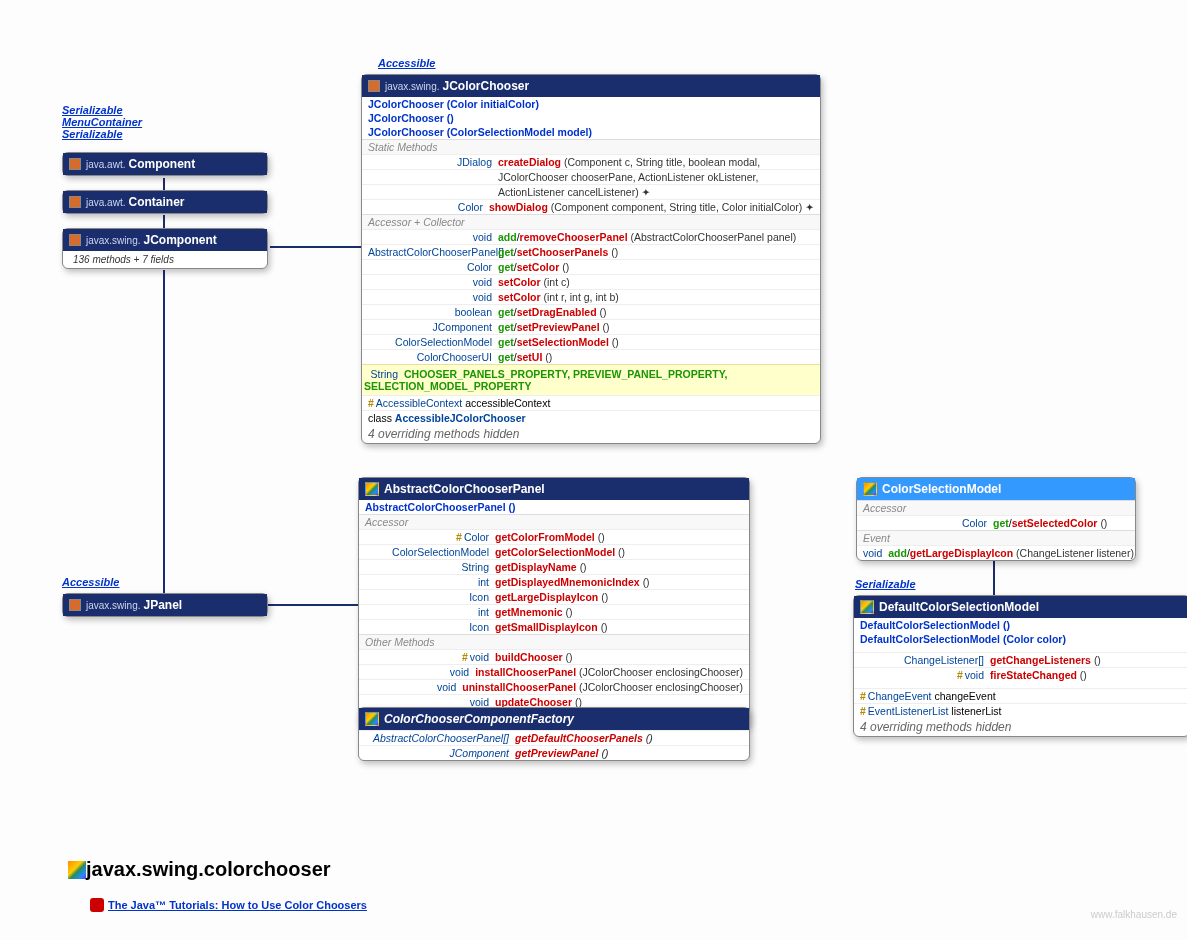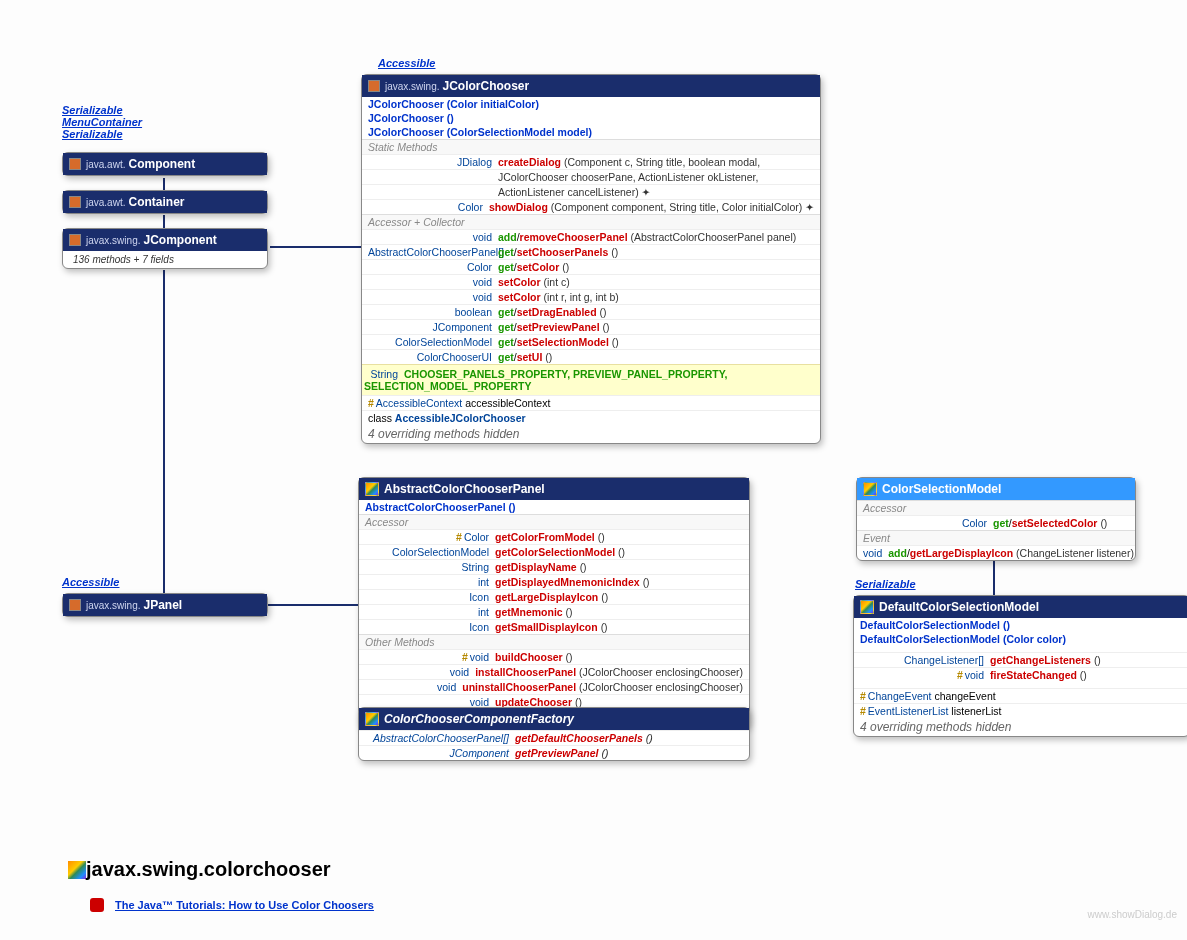--- a/index.html
+++ b/index.html
@@ -24,21 +24,21 @@
   .params { color: #333; }
   .type { color: #004499; }
   .kw { color: #1a9600; }
   .const-row { background: #ffffcc; padding: 3px 2px; border-top:1px solid #e8e0a0; font-size:10.5px;}
   .constructor { color: #0033cc; font-weight: bold; padding: 1px 6px; display:block; font-size:10.5px; }
   .footnote { font-style: italic; color: #666; font-size: 12px; padding: 2px 6px; }
   svg.connector { position: absolute; left:0; top:0; pointer-events:none; }
   .pkg-title { position: absolute; display:flex; align-items:center; }
   .pkg-title .pkg-icon { width:18px; height:18px; background: linear-gradient(135deg,#ff8c00,#ffcc00 40%,#2e8b57 55%,#1e90ff 80%,#8a2be2); }
   .pkg-title span { font-size: 20px; font-weight: bold; }
-  .ext-link { position:absolute; display:flex; align-items:center; gap:11px; }
+  .ext-link { position:absolute; display:flex; align-items:center; gap:4px; }
   .oracle-icon{ width:14px; height:14px; background:#c00; border-radius:3px; }
   .watermark { position:absolute; color:#ccc; font-size:10px; }
 </style>
 </head>
 <body>
 
 <svg class="connector" width="1187" height="940">
   <line x1="164" y1="178" x2="164" y2="190" stroke="#1a2d6c" stroke-width="2"></line>
   <line x1="164" y1="215" x2="164" y2="228" stroke="#1a2d6c" stroke-width="2"></line>
   <line x1="164" y1="270" x2="164" y2="597" stroke="#1a2d6c" stroke-width="2"></line>
@@ -196,13 +196,13 @@
 </div>
 
 <div class="pkg-title" style="left:68px; top:858px;">
   <span class="pkg-icon"></span>
   <span>javax.swing.colorchooser</span>
 </div>
 <div class="ext-link" style="left:90px; top:898px;">
   <span class="oracle-icon"></span>
   <span class="link" style="font-style:normal;">The Java™ Tutorials: How to Use Color Choosers</span>
 </div>
-<div class="watermark" style="right:10px; bottom:20px;">www.showDialog.de</div>
+<div class="watermark" style="right:10px; bottom:20px;">www.falkhausen.de</div>
 
 </body></html>

